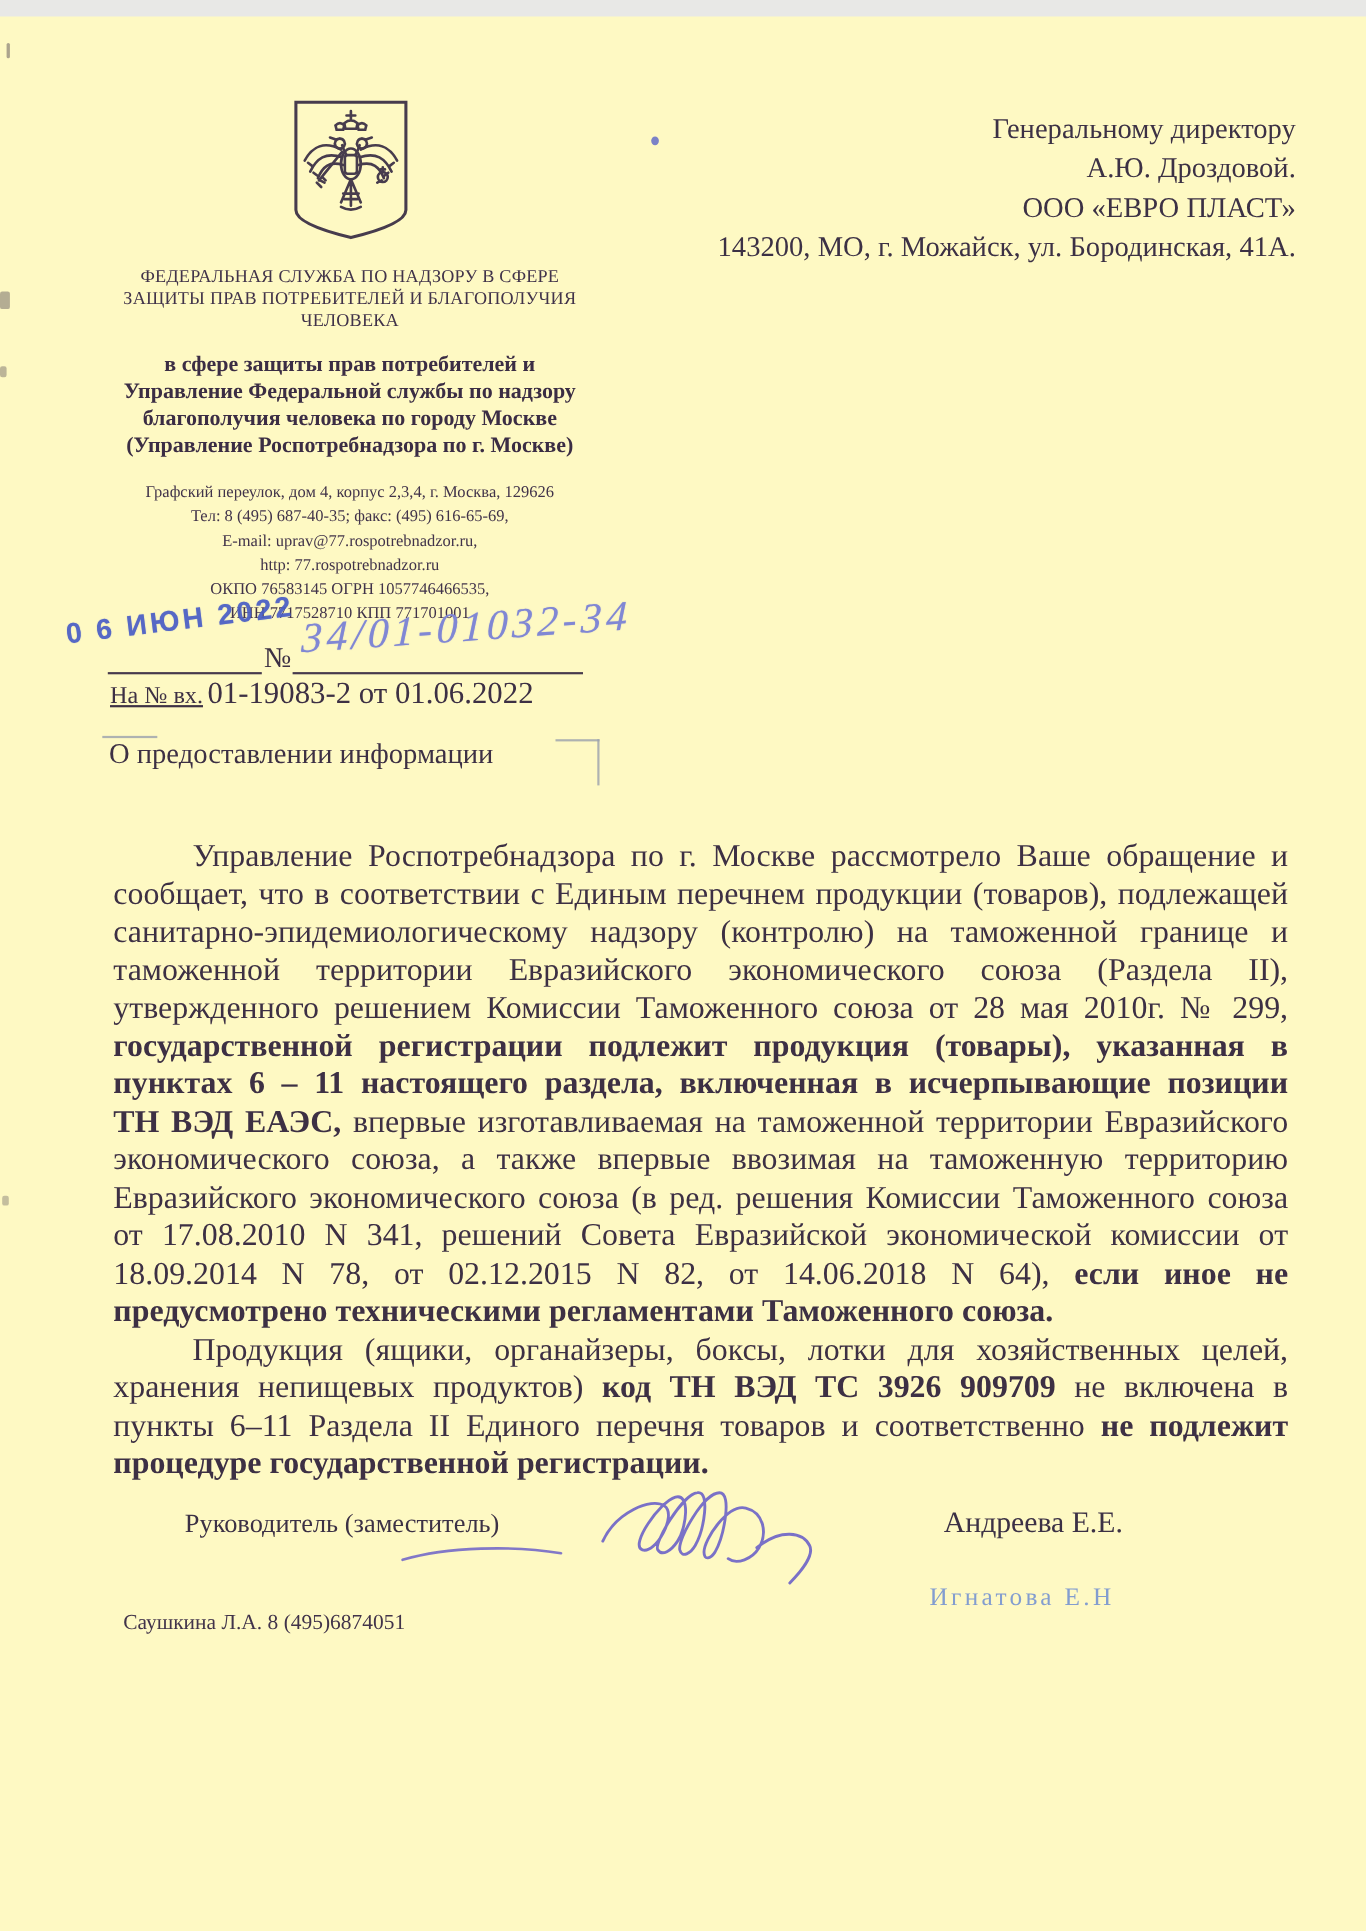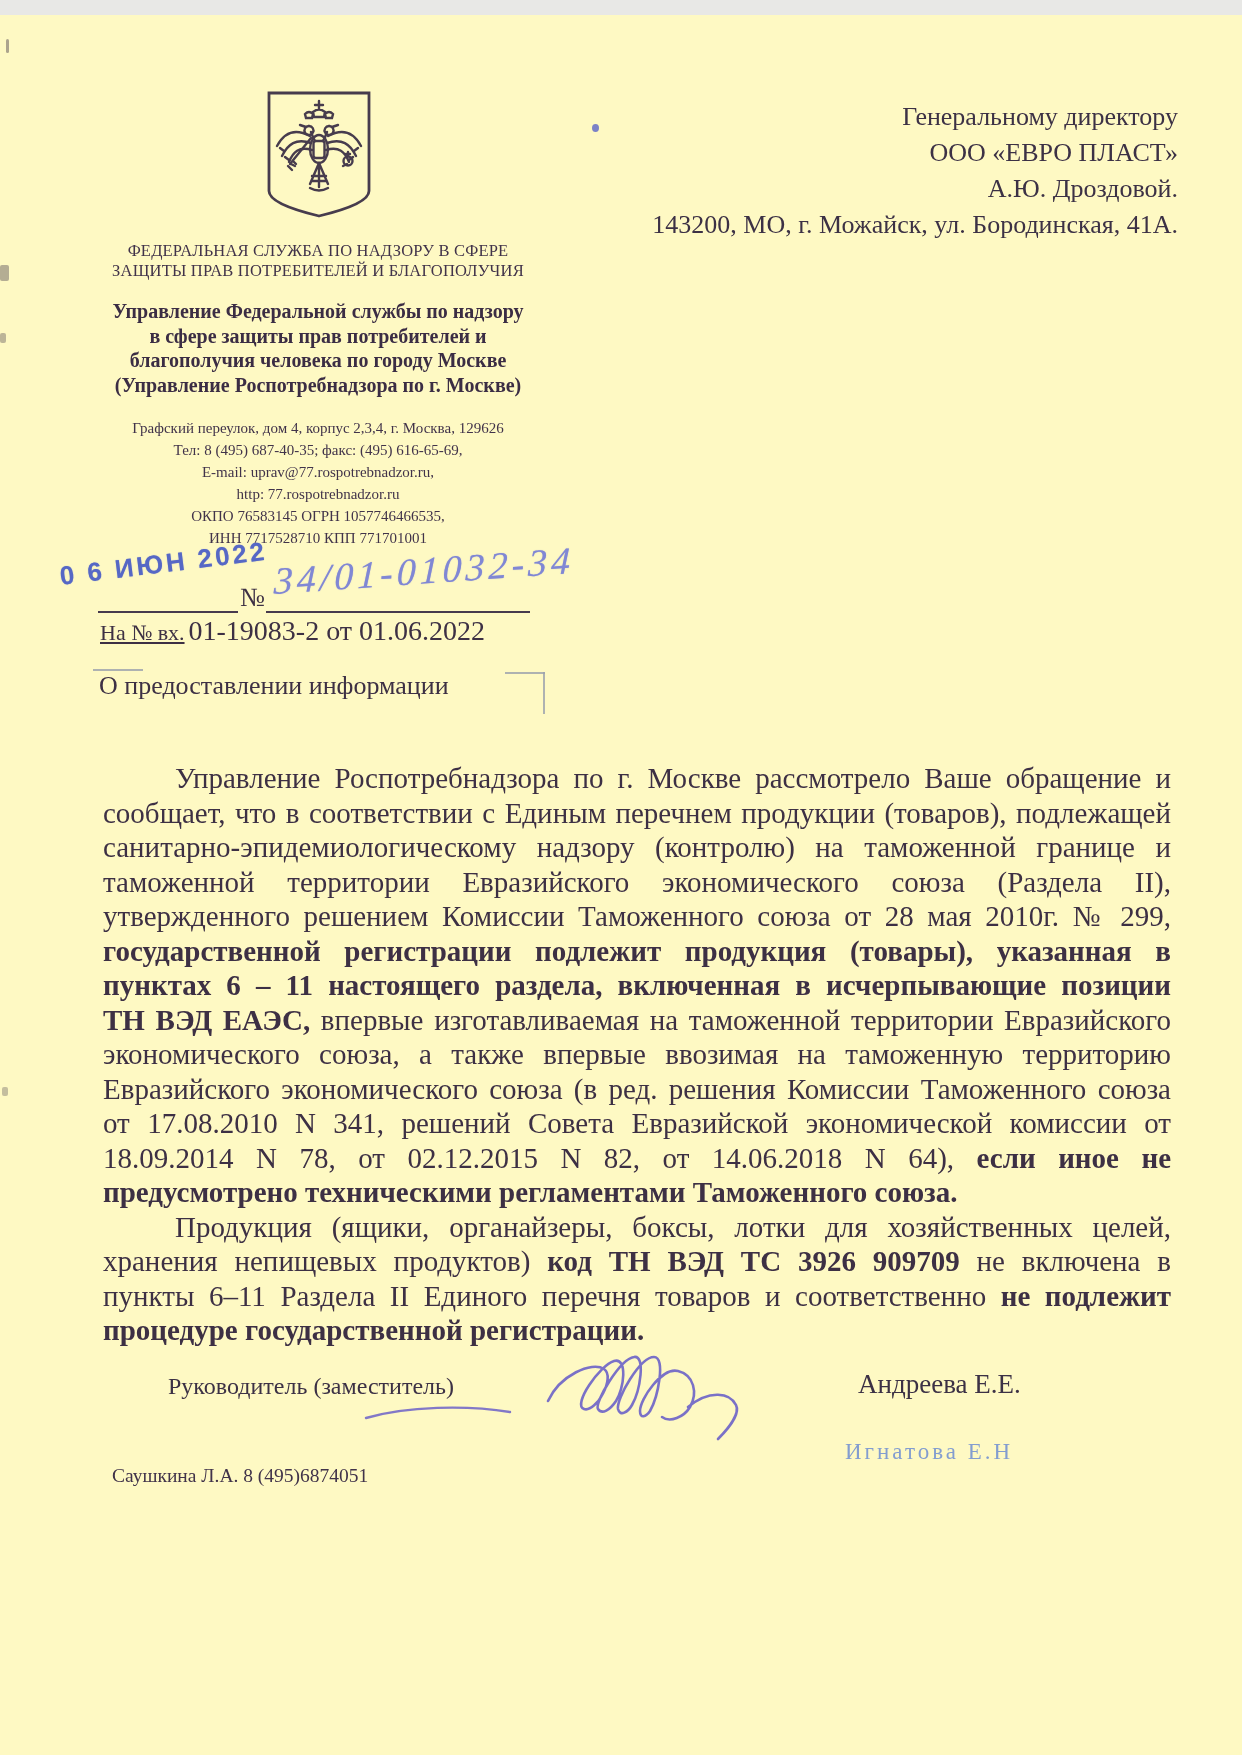--- a/index.html
+++ b/index.html
@@ -87,22 +87,22 @@
 <div class="page">
 
   <div class="speck sp1"></div>
   <div class="speck sp2"></div>
   <div class="speck sp3"></div>
   <div class="speck sp4"></div>
   <div class="bluedot"></div>
 
   <div class="recipient">
     <div>Генеральному директору</div>
+    <div>А.Ю. Дроздовой.</div>
     <div>ООО «ЕВРО  ПЛАСТ»</div>
-    <div>А.Ю. Дроздовой.</div>
     <div>143200, МО, г. Можайск, ул. Бородинская, 41А.</div>
   </div>
 
   <svg class="emblem" viewBox="0 0 112 132">
     <g fill="none" stroke="#473c4d" stroke-width="2.4" stroke-linecap="round">
       <path d="M6,5 H106 V103 Q106,116 56,128 Q6,116 6,103 Z" stroke-width="2.8"></path>
 
       <path d="M56,13 v8 M52,17 h8 M50,24 q6,-5 12,0 l-1,5 h-10 Z"></path>
       <path d="M42,26 q4,-4 8,0 l-1,4 h-6 Z M62,26 q4,-4 8,0 l-1,4 h-6 Z"></path>
 
@@ -122,24 +122,25 @@
 
       <path d="M56,75 L47,96 M56,75 L56,99 M56,75 L65,96 M49,88 h14 M50,93 h12"></path>
       <path d="M47,100 q9,5 18,0"></path>
     </g>
   </svg>
 
   <div class="lh">
     <div class="lh-service">
       <div>ФЕДЕРАЛЬНАЯ СЛУЖБА ПО НАДЗОРУ В СФЕРЕ</div>
       <div>ЗАЩИТЫ ПРАВ ПОТРЕБИТЕЛЕЙ И БЛАГОПОЛУЧИЯ</div>
+      <div>ЧЕЛОВЕКА</div>
     </div>
     <div class="lh-dept">
+      <div>в сфере защиты прав потребителей и</div>
       <div>Управление Федеральной службы по надзору</div>
-      <div>в сфере защиты прав потребителей и</div>
       <div>благополучия человека по городу Москве</div>
       <div>(Управление Роспотребнадзора по г. Москве)</div>
     </div>
     <div class="lh-contacts">
       <div>Графский переулок, дом 4, корпус 2,3,4,  г. Москва, 129626</div>
       <div>Тел: 8 (495) 687-40-35; факс: (495) 616-65-69,</div>
       <div>E-mail: uprav@77.rospotrebnadzor.ru,</div>
       <div>http: 77.rospotrebnadzor.ru</div>
       <div>ОКПО  76583145  ОГРН  1057746466535,</div>
       <div>ИНН 7717528710  КПП  771701001</div>

